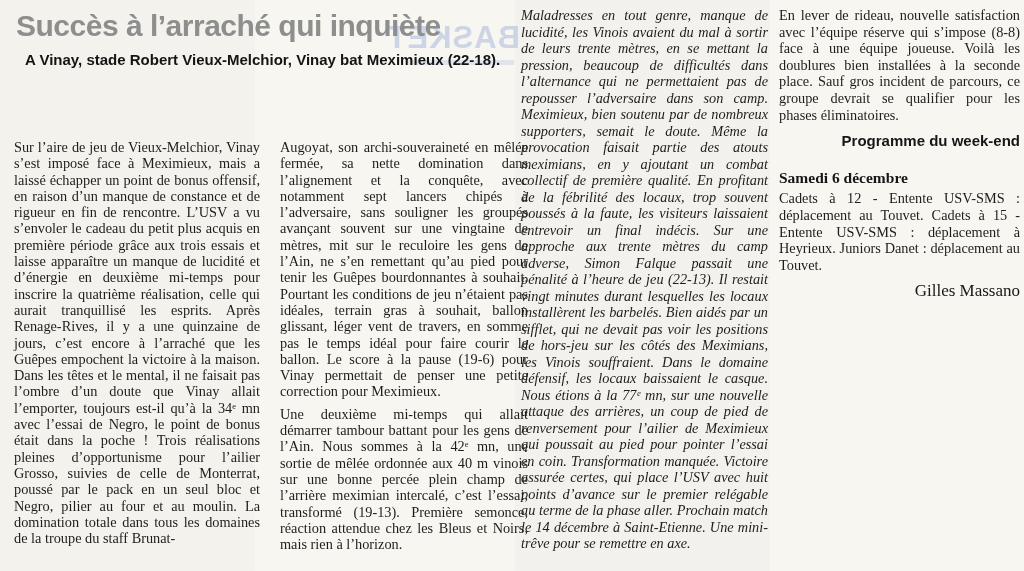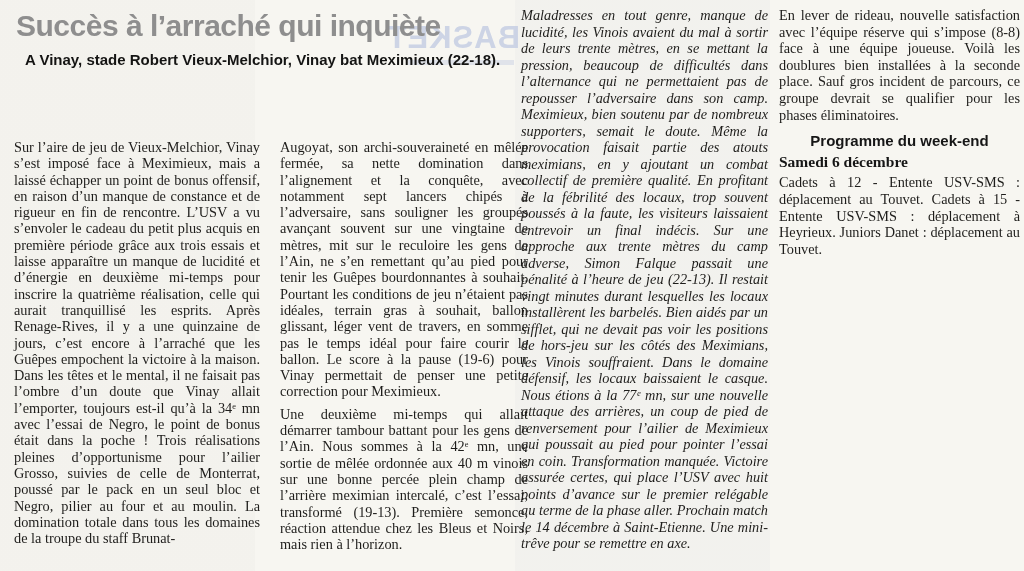--- a/index.html
+++ b/index.html
@@ -74,21 +74,21 @@
     text-align:justify;
   }
   .bodycol p{margin:0 0 6px 0;}
   .col1{left:14px;top:139px;width:246px;height:426px;}
   .col2{left:280px;top:139px;width:248px;height:426px;}
   .col3{left:521px;top:7px;width:247px;height:560px;line-height:16.5px;font-style:italic;}
   .col4{left:779px;top:7px;width:241px;line-height:16.6px;}
   .prog-heading{
     font-family:"Liberation Sans","DejaVu Sans",sans-serif;
     font-weight:bold;font-size:15px;color:#161616;
-    margin:10px 0 4px 0;text-align:center;
+    margin:10px 0 20px 0;text-align:right;
   }
   .prog-subheading{
     font-weight:bold;font-size:15.5px;color:#161616;
     margin:0 0 4px 0;text-align:left;
   }
   .signature{
     text-align:right;
     font-size:17px;
     margin-top:10px;
     color:#161616;
@@ -120,15 +120,16 @@
 
   <div class="bodycol col3">
     <p>Maladresses en tout genre, manque de lucidité, les Vinois avaient du mal à sortir de leurs trente mètres, en se mettant la pression, beaucoup de difficultés dans l’alternance qui ne permettaient pas de repousser l’adversaire dans son camp. Meximieux, bien soutenu par de nombreux supporters, semait le doute. Même la provocation faisait partie des atouts meximians, en y ajoutant un combat collectif de première qualité. En profitant de la fébrilité des locaux, trop souvent poussés à la faute, les visiteurs laissaient entrevoir un final indécis. Sur une approche aux trente mètres du camp adverse, Simon Falque passait une pénalité à l’heure de jeu (22-13). Il restait vingt minutes durant lesquelles les locaux installèrent les barbelés. Bien aidés par un sifflet, qui ne devait pas voir les positions de hors-jeu sur les côtés des Meximians, les Vinois souffraient. Dans le domaine défensif, les locaux baissaient le casque. Nous étions à la 77ᵉ mn, sur une nouvelle attaque des arrières, un coup de pied de renversement pour l’ailier de Meximieux qui poussait au pied pour pointer l’essai en coin. Transformation manquée. Victoire assurée certes, qui place l’USV avec huit points d’avance sur le premier relégable au terme de la phase aller. Prochain match le 14 décembre à Saint-Etienne. Une mini-trêve pour se remettre en axe.</p>
   </div>
 
   <div class="bodycol col4">
     <p>En lever de rideau, nouvelle satisfaction avec l’équipe réserve qui s’impose (8-8) face à une équipe joueuse. Voilà les doublures bien installées à la seconde place. Sauf gros incident de parcours, ce groupe devrait se qualifier pour les phases éliminatoires.</p>
     <div class="prog-heading">Programme du week-end</div>
     <div class="prog-subheading">Samedi 6 décembre</div>
     <p>Cadets à 12 - Entente USV-SMS : déplacement au Touvet. Cadets à 15 - Entente USV-SMS : déplacement à Heyrieux. Juniors Danet : déplacement au Touvet.</p>
+    <div class="signature">Gilles Massano</div>
   </div>
 
 </div>
 
 </body></html>

